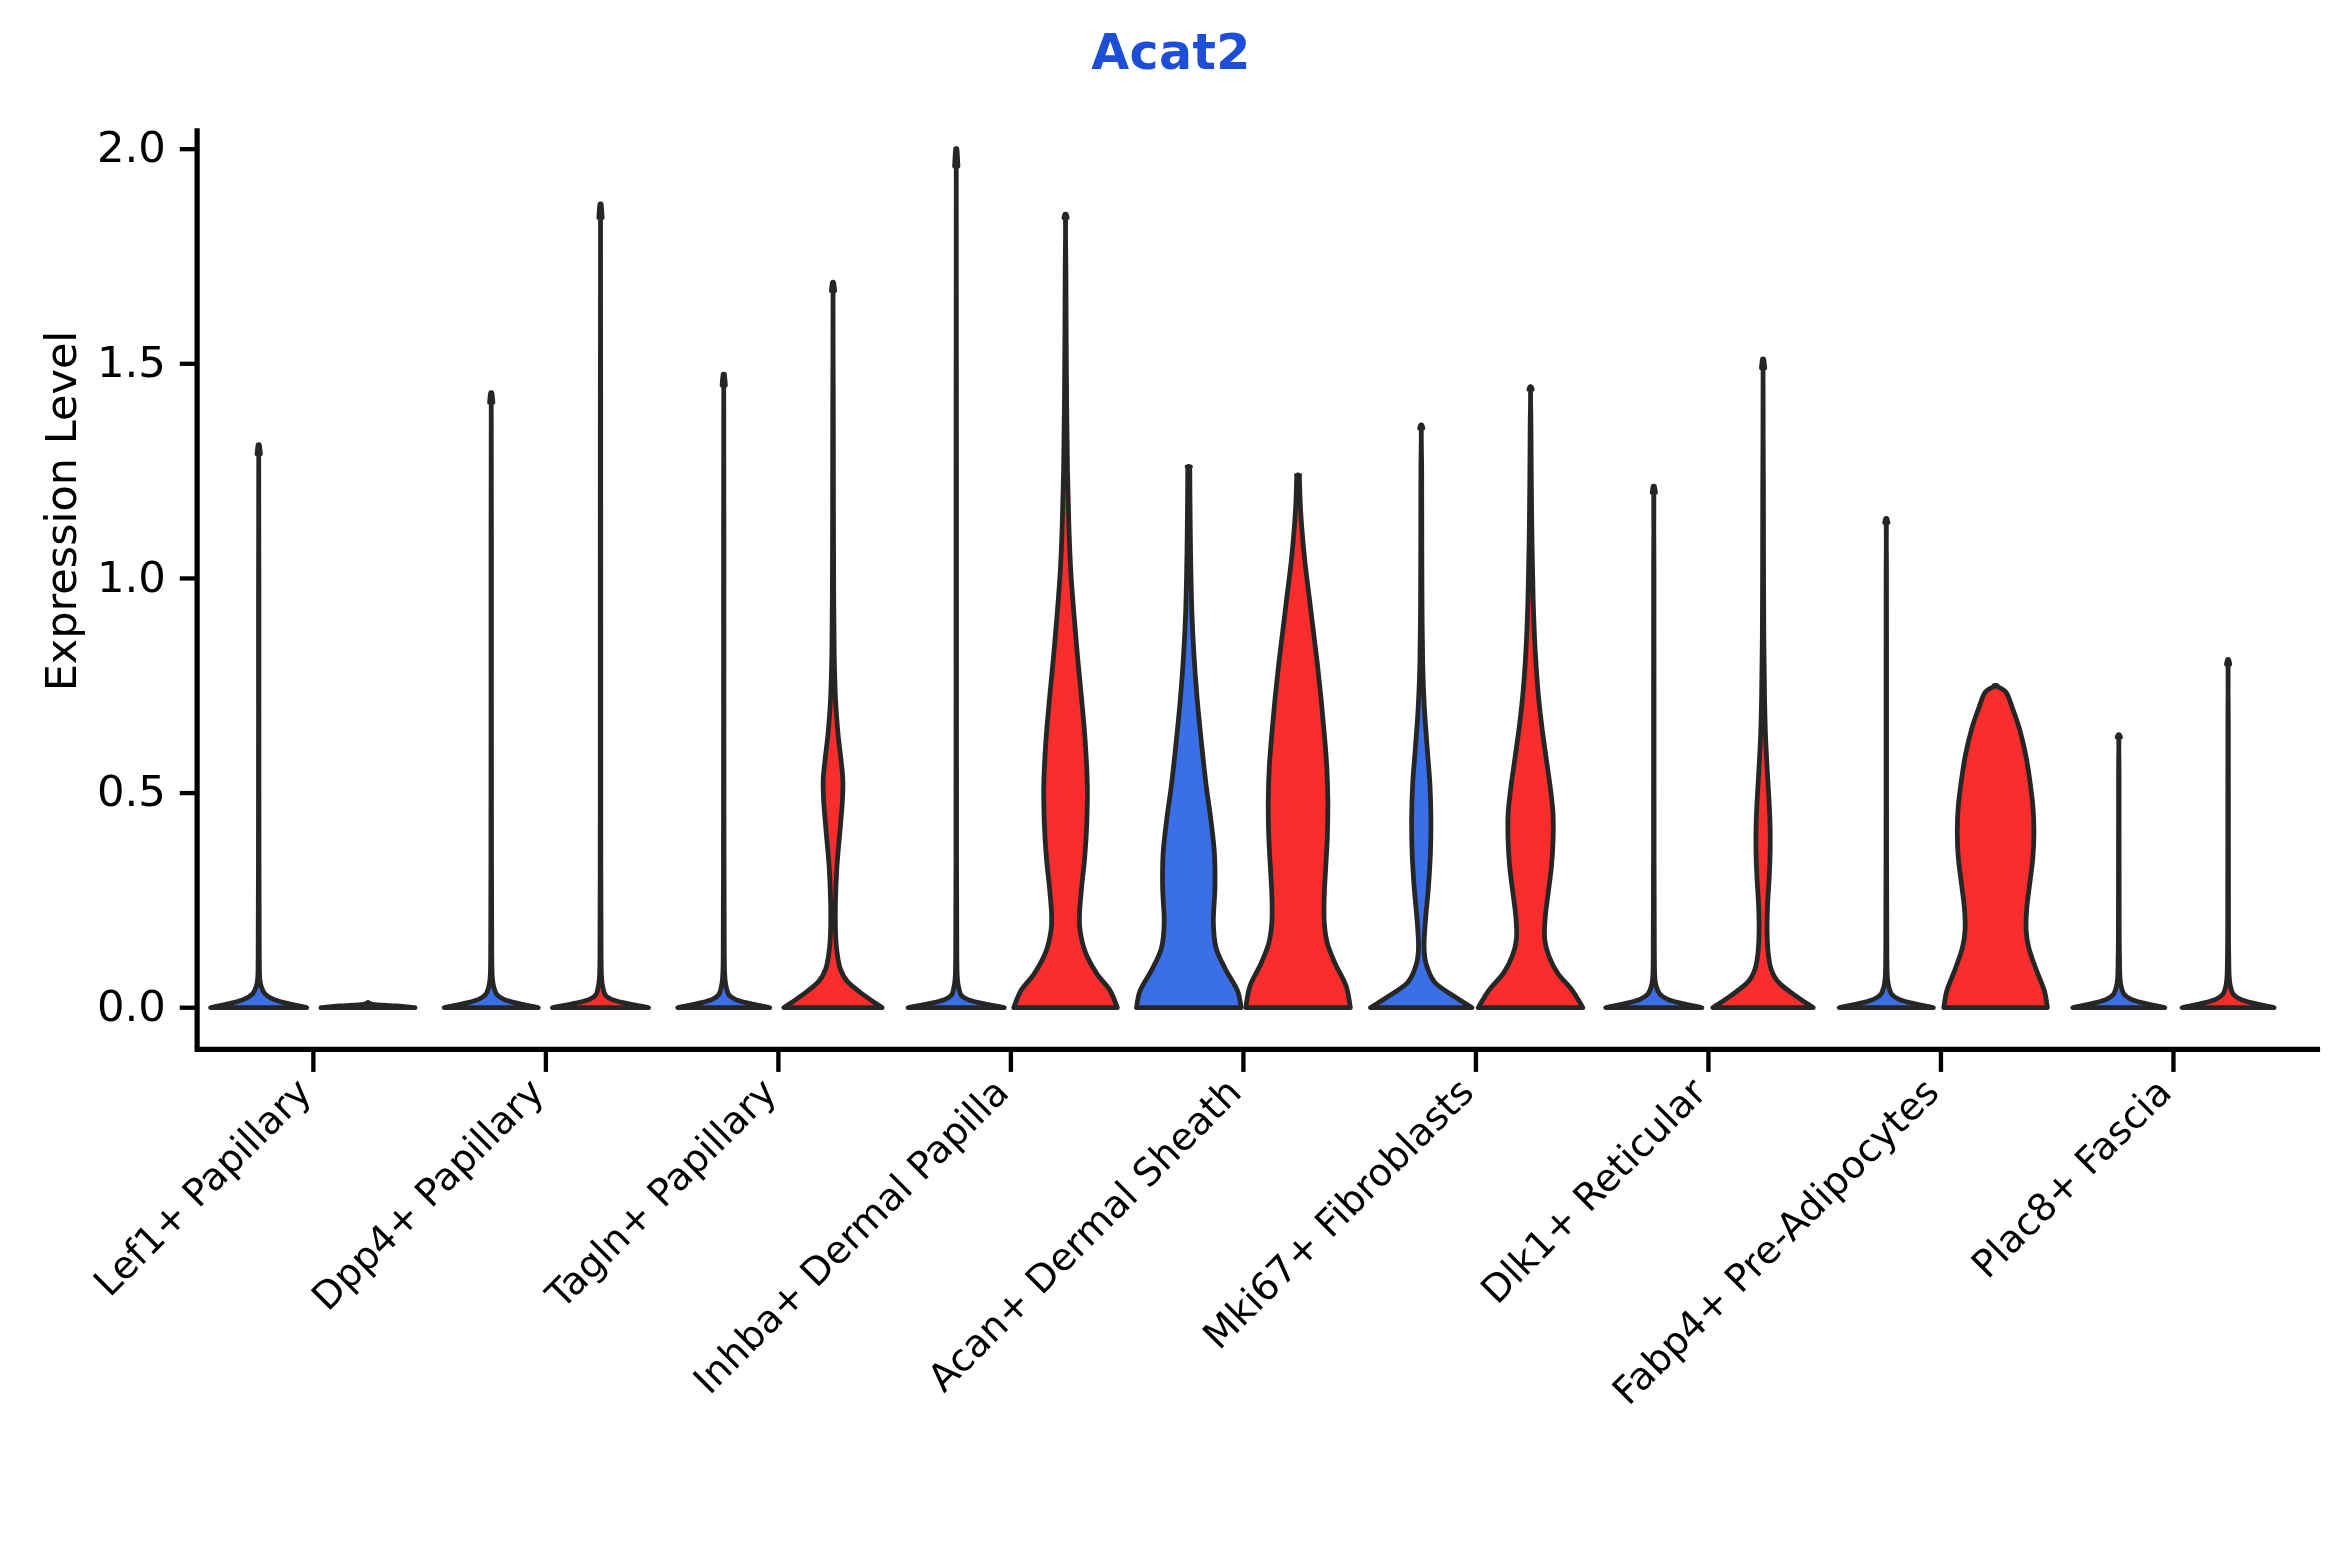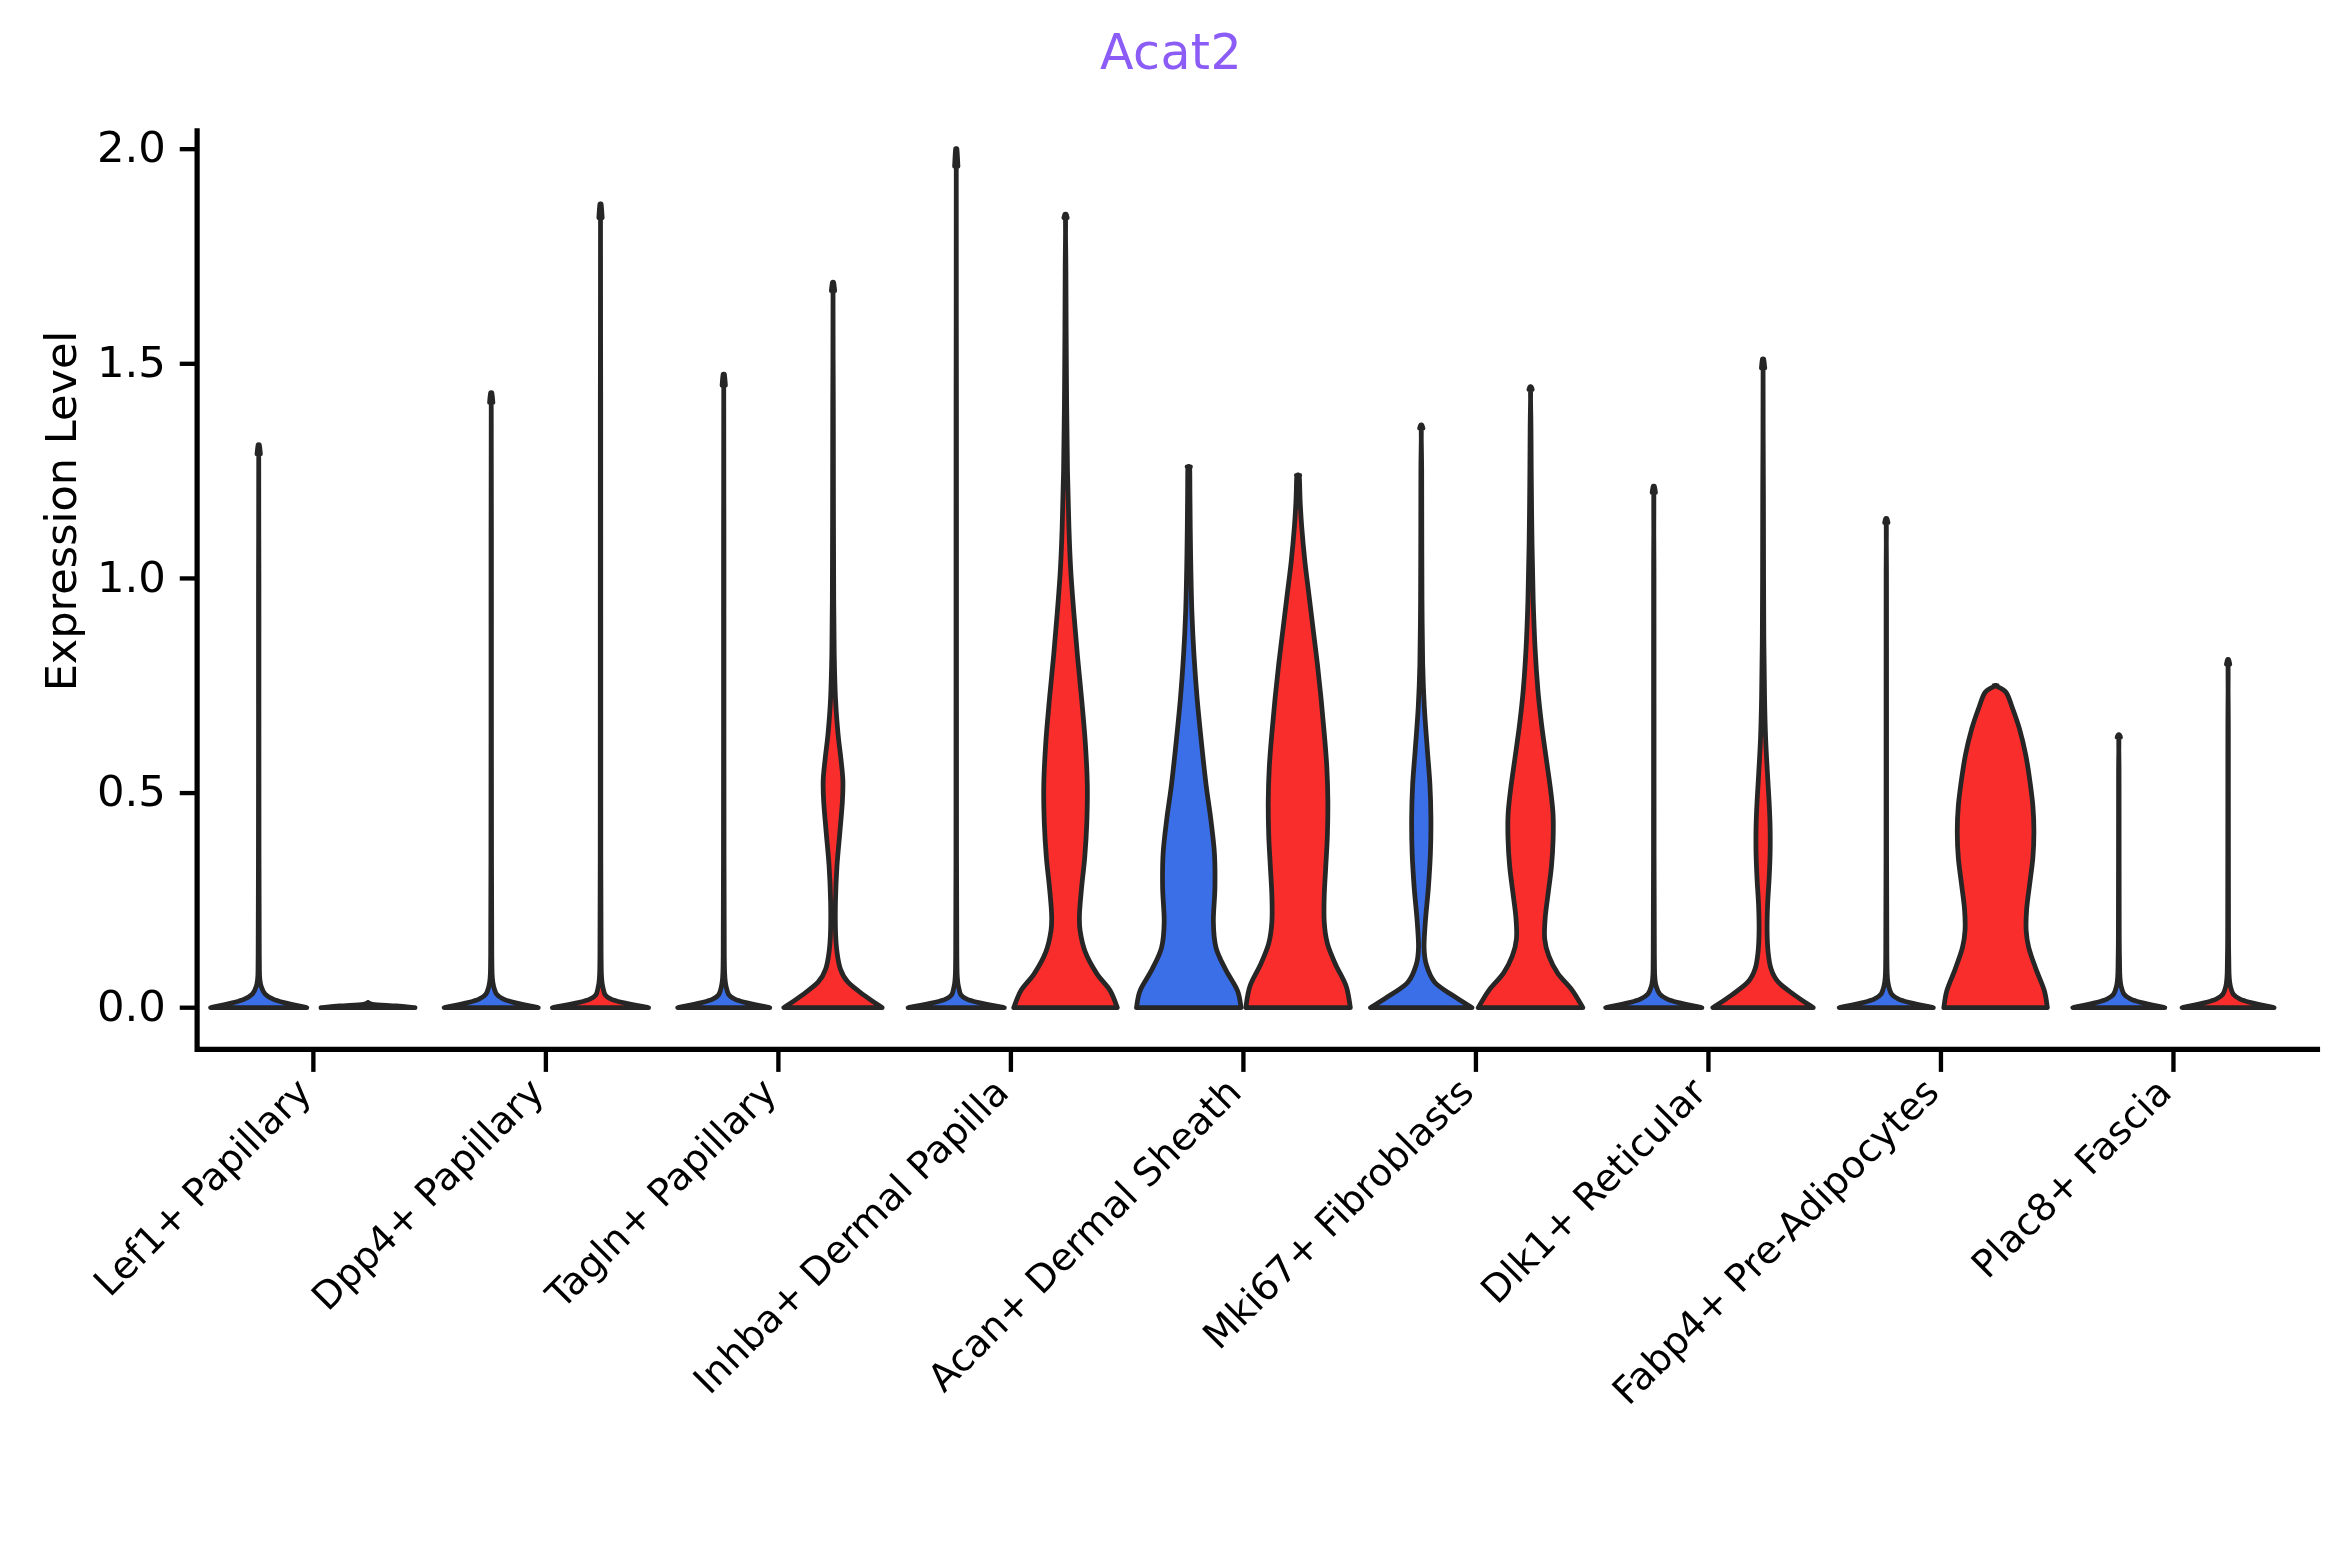--- a/index.html
+++ b/index.html
@@ -19,22 +19,22 @@
     height: 1561px;
     background: #ffffff;
   }
   #plot-title {
     position: absolute;
     top: 24px;
     left: 0;
     width: 2342px;
     text-align: center;
     font-size: 49px;
-    font-weight: normal;
-    color: #8b5cf6;
+    font-weight: bold;
+    color: #1d4ed8;
     letter-spacing: 0.4px;
   }
   #ylabel {
     position: absolute;
     left: -286px;
     top: 486px;
     width: 694px;
     text-align: center;
     transform: rotate(-90deg);
     font-size: 43px;

